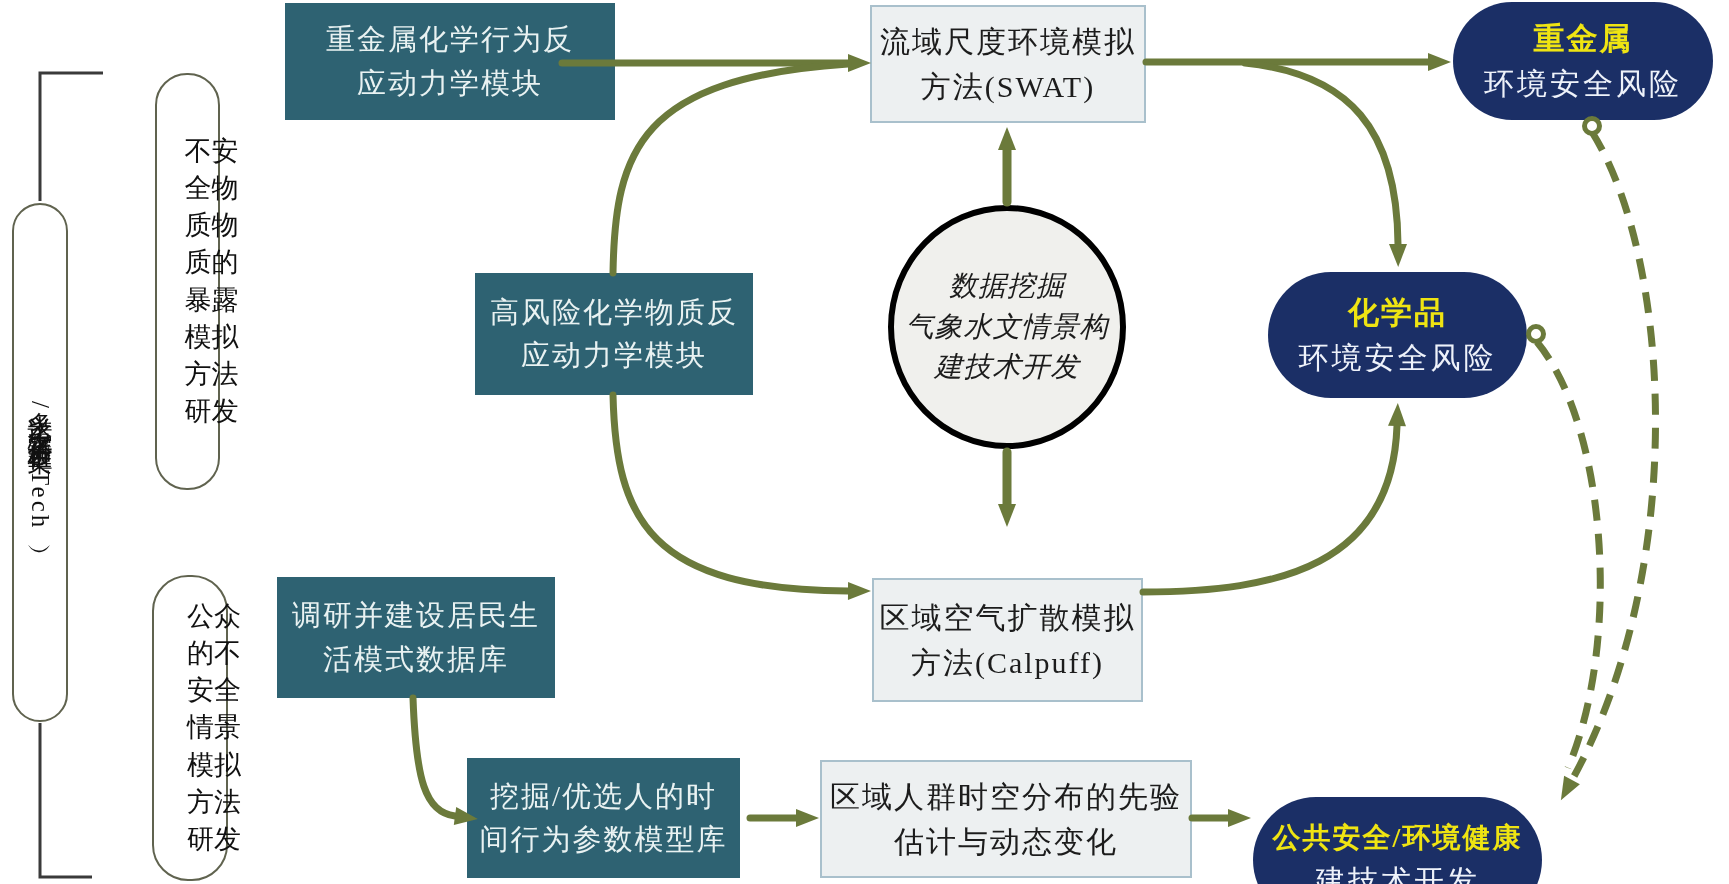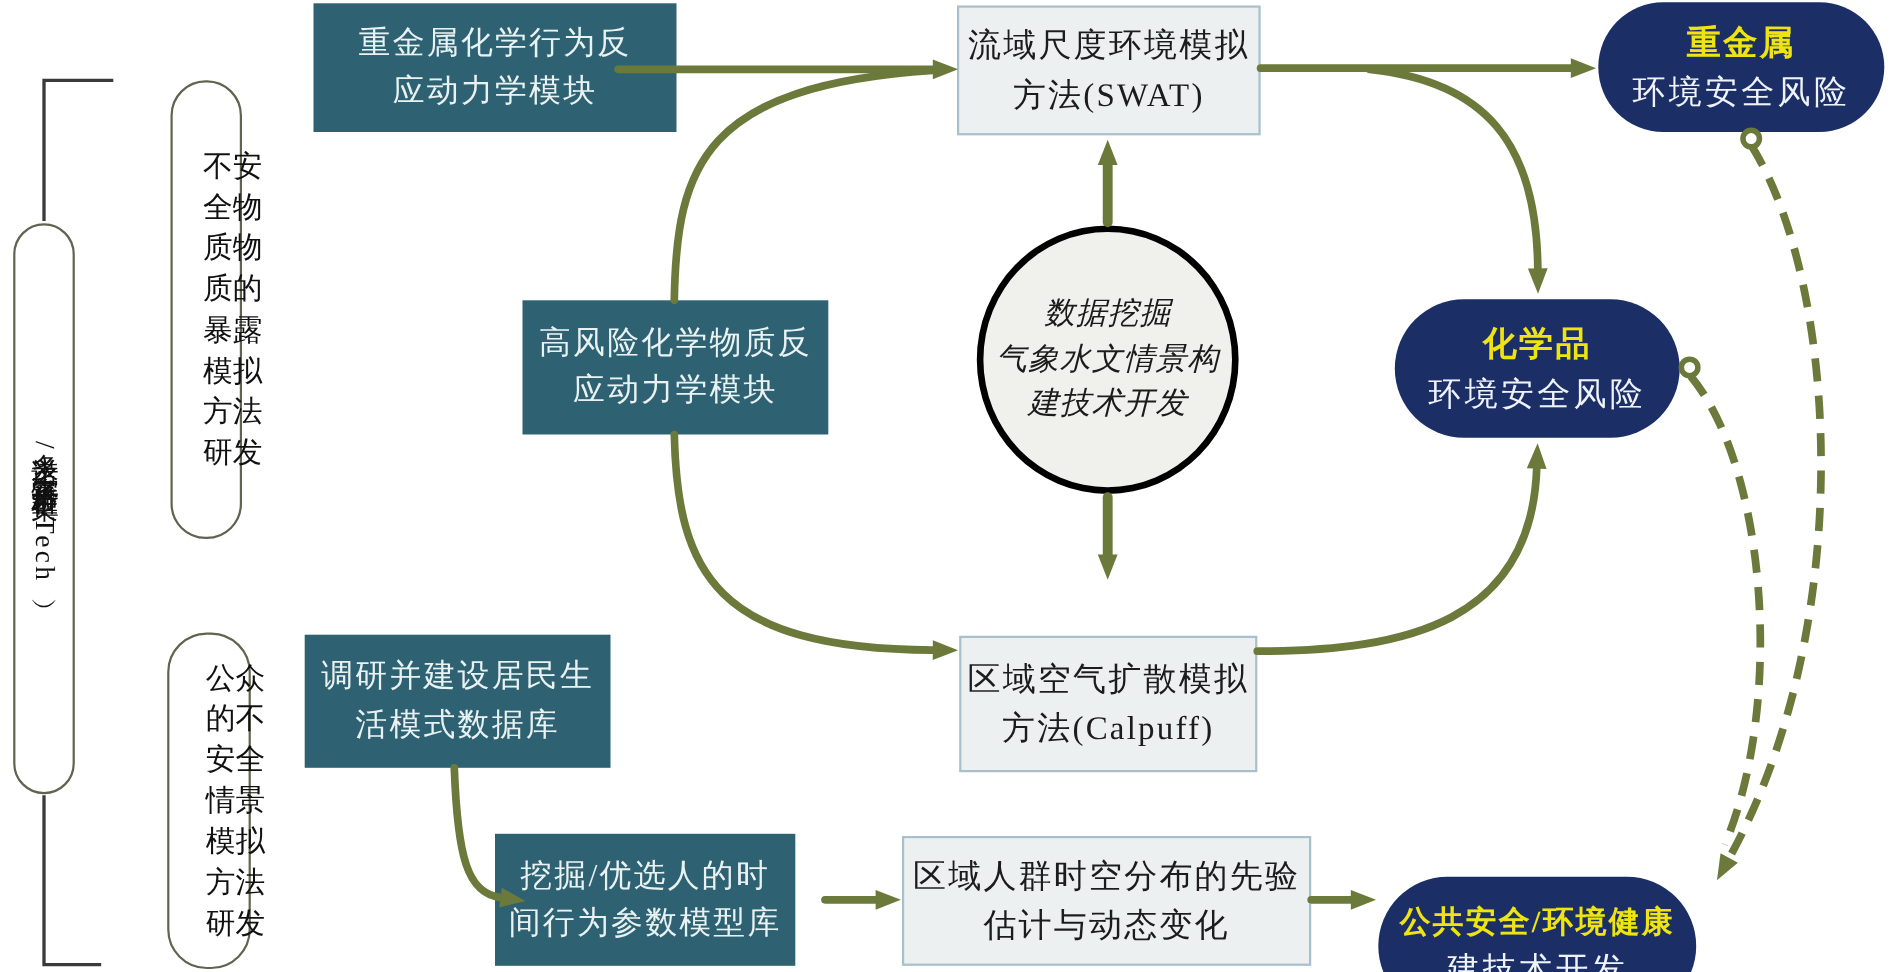--- a/index.html
+++ b/index.html
@@ -65,21 +65,21 @@
   <div class="node wpill" style="left:152px; top:575px; width:76px; height:306px; border-radius:36px;">
     <div class="wrap2">公众的不安全情景模拟方法研发</div>
   </div>
 
   <div class="node teal pre" style="left:285px; top:3px; width:330px; height:117px;">重金属化学行为反
 应动力学模块</div>
   <div class="node teal pre" style="left:475px; top:273px; width:278px; height:122px;">高风险化学物质反
 应动力学模块</div>
   <div class="node teal pre" style="left:277px; top:577px; width:278px; height:121px;">调研并建设居民生
 活模式数据库</div>
-  <div class="node teal pre" style="left:450px; top:758px; width:273px; height:120px;">挖掘/优选人的时
+  <div class="node teal pre" style="left:467px; top:758px; width:273px; height:120px;">挖掘/优选人的时
 间行为参数模型库</div>
 
   <div class="node gray pre" style="left:870px; top:5px; width:276px; height:118px;">流域尺度环境模拟
 方法(SWAT)</div>
   <div class="node gray pre" style="left:872px; top:530px; width:271px; height:124px;margin-top:48px;">区域空气扩散模拟
 方法(Calpuff)</div>
   <div class="node gray pre" style="left:820px; top:760px; width:372px; height:118px;">区域人群时空分布的先验
 估计与动态变化</div>
 
   <div class="node hub pre" style="left:888px; top:205px; width:238px; height:244px;font-style:italic;">数据挖掘

